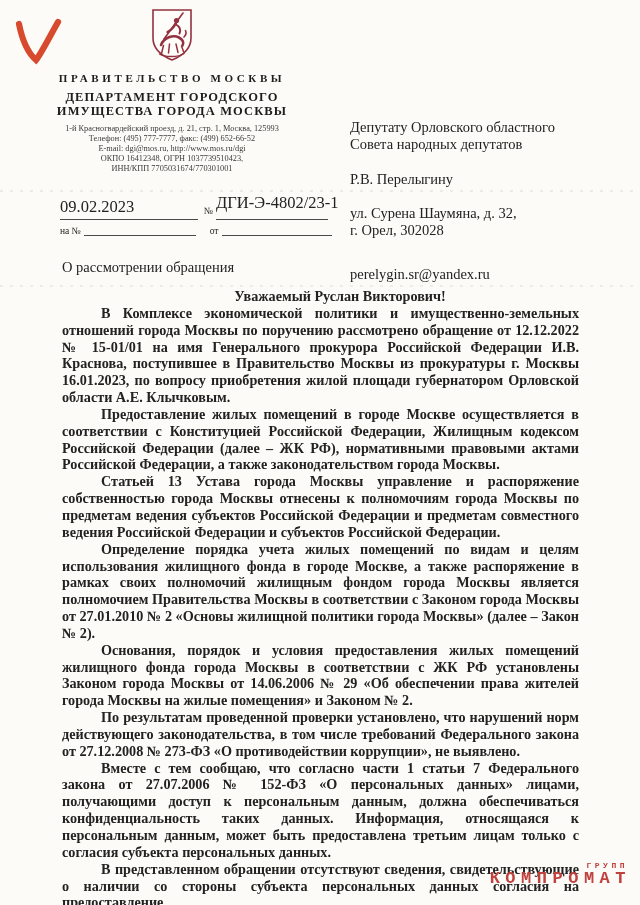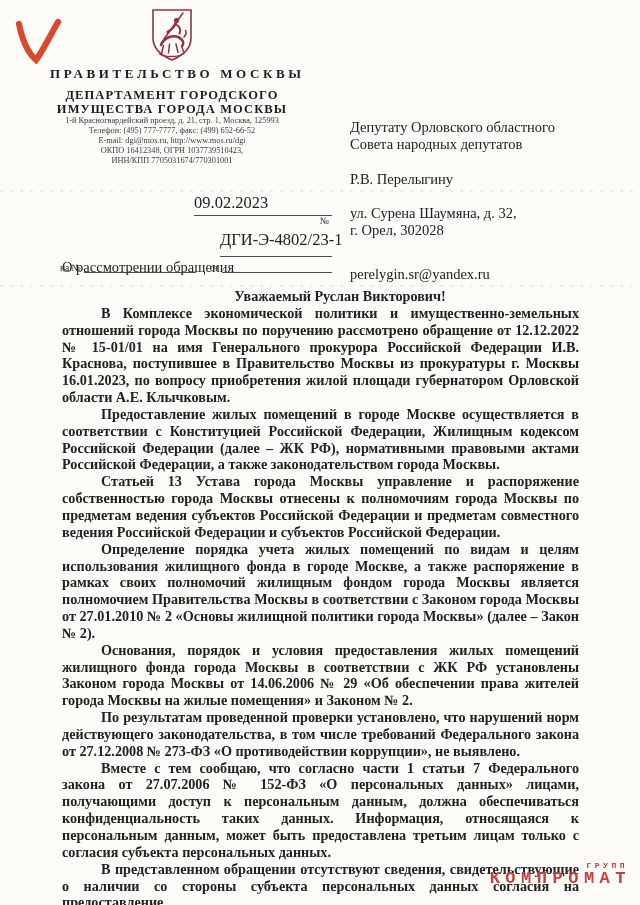--- a/index.html
+++ b/index.html
@@ -17,27 +17,27 @@
   .scan-band {
     position: absolute; left: 0; right: 0; height: 2px;
     background-image: repeating-linear-gradient(90deg, rgba(160,150,140,.30) 0 3px, transparent 3px 10px);
     pointer-events: none;
   }
   
   .vmark { position: absolute; left: 13px; top: 17px; width: 52px; height: 52px; }
   
   .letterhead { position: absolute; left: 50px; top: 8px; width: 244px; text-align: center; }
   .emblem { display: block; margin: 0 auto; }
-  .gov-title   { margin-top: 4px; font-weight: bold; font-size: 13px; letter-spacing: 3.6px; white-space: nowrap; color: #1d1d1d; }
+  .gov-title   { margin-top: 10px; font-weight: bold; font-size: 11px; letter-spacing: 3.6px; white-space: nowrap; color: #1d1d1d; }
   .dept        { margin-top: 7px; font-weight: bold; font-size: 12.5px; letter-spacing: 1.1px; line-height: 13.5px; color: #1d1d1d; }
   .role        { margin-top: 8px; font-weight: bold; font-size: 12.8px; letter-spacing: 0.3px; color: #1d1d1d; }
-  .contacts    { margin-top: 0; font-size: 8.3px; line-height: 10px; color: #3a3a3a; text-align: center; }
+  .contacts    { margin-top: 6px; font-size: 8.3px; line-height: 10px; color: #3a3a3a; text-align: center; }
   
   .ref-block { position: absolute; left: 60px; top: 193px; width: 272px; }
-  .ref-row1 { display: flex; align-items: flex-end; flex-direction: column; }
+  .ref-row1 { display: flex; align-items: flex-end; }
   .date-field { width: 138px; border-bottom: 1px solid #4a4a4a; font-size: 16.5px; padding-bottom: 2px; }
   .num-sign { font-size: 9.5px; padding: 0 3px 4px 6px; }
   .num-field { width: 112px; border-bottom: 1px solid #4a4a4a; font-size: 16.5px; padding-bottom: 6px; white-space: nowrap; }
   .ref-row2 { display: flex; align-items: flex-end; margin-top: 3px; font-size: 9.5px; height: 13px; }
   .ref-row2 .lbl { padding-right: 3px; }
   .ul-a { width: 112px; border-bottom: 1px solid #4a4a4a; height: 12px; }
   .ul-b { flex: 1; border-bottom: 1px solid #4a4a4a; height: 12px; margin-left: 3px; }
   .ref-row2 .lbl2 { padding: 0 0 0 14px; }
   
   .subject { position: absolute; left: 62px; top: 259px; font-size: 14.5px; }

